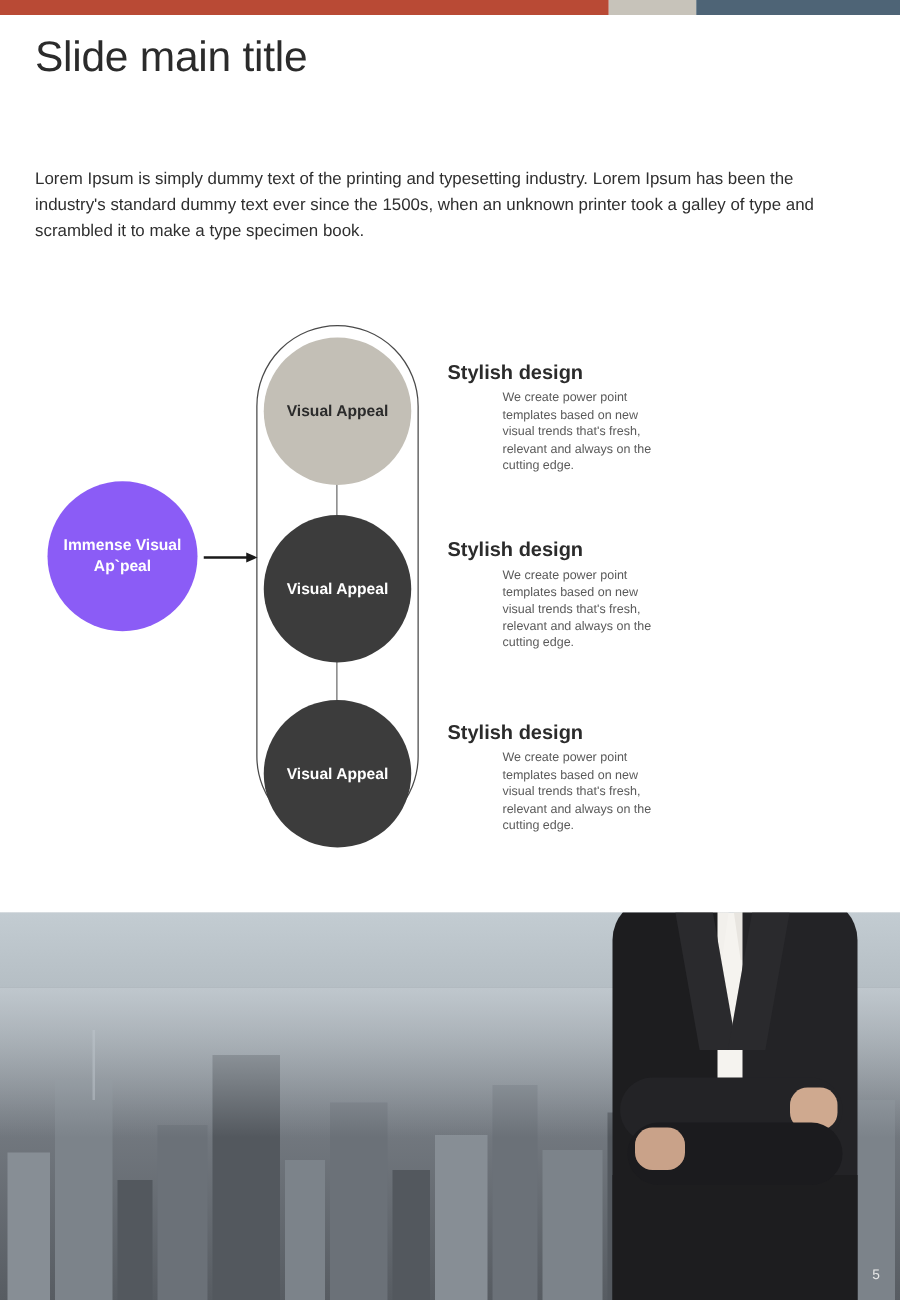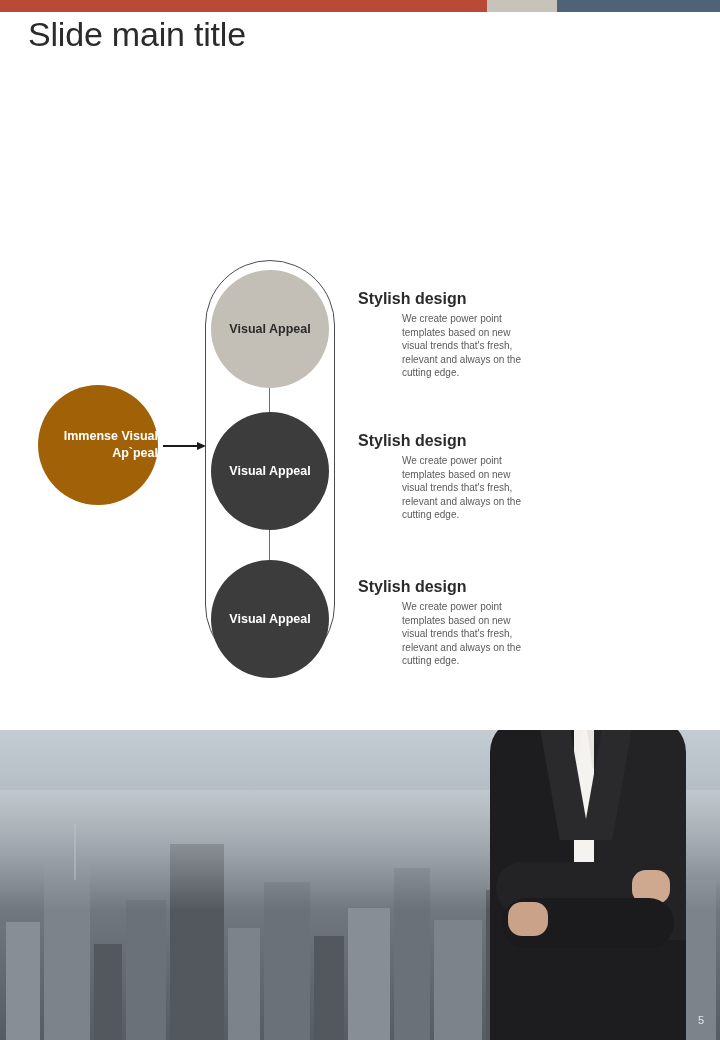--- a/index.html
+++ b/index.html
@@ -15,21 +15,21 @@
     background: #ffffff;
   }
 
   
   .topbar { position: absolute; top: 0; left: 0; width: 720px; height: 12px; display: flex; }
   .topbar .seg-a { width: 487px; height: 12px; background: #b94a35; }
   .topbar .seg-b { width: 70px;  height: 12px; background: #c7c3ba; }
   .topbar .seg-c { flex: 1;      height: 12px; background: #4e6476; }
 
   
-  .heading { position: absolute; left: 28px; top: 12px; width: 660px; }
+  .heading { position: absolute; left: 28px; top: 24px; width: 660px; }
   .title {
     font-size: 34px; font-weight: normal; color: #2b2b2b;
     letter-spacing: -0.2px; line-height: 44px;
   }
   .subtitle {
     margin-top: 6px;
     font-size: 17px; font-weight: normal; color: #3a3a3a;
   }
   .body-copy {
     position: absolute; left: 28px; top: 132px; width: 660px;
@@ -54,22 +54,21 @@
   .node {
     position: absolute;
     border-radius: 50%;
     display: flex; align-items: center; justify-content: center;
     text-align: center;
     color: #ffffff;
     font-size: 12.5px; font-weight: bold; line-height: 17px;
   }
   .node-main {
     left: 38px; top: 135px; width: 120px; height: 120px;
-    background: #a16207;
-    text-align: right;
+    background: #8b5cf6;
   }
   .node-1 { left: 211px; top: 20px;  width: 118px; height: 118px; background: #c3bfb6; color: #2b2b2b; }
   .node-2 { left: 211px; top: 162px; width: 118px; height: 118px; background: #3c3c3c; }
   .node-3 { left: 211px; top: 310px; width: 118px; height: 118px; background: #3c3c3c; }
 
   .arrow {
     position: absolute; left: 163px; top: 192px; width: 44px; height: 8px;
   }
   .arrow .shaft { position: absolute; left: 0; top: 3px; width: 36px; height: 1.5px; background: #1a1a1a; }
   .arrow .head {
@@ -147,20 +146,21 @@
   <div class="topbar">
     <div class="seg-a"></div>
     <div class="seg-b"></div>
     <div class="seg-c"></div>
   </div>
 
   <div class="heading">
     <h1 class="title">Slide main title</h1>
   </div>
 
+  <p class="body-copy">Lorem Ipsum is simply dummy text of the printing and typesetting industry. Lorem Ipsum has been the industry's standard dummy text ever since the 1500s, when an unknown printer took a galley of type and scrambled it to make a type specimen book.</p>
 
   <div class="diagram">
 
     <div class="capsule"></div>
     <div class="spine"></div>
 
     <div class="node node-main">
       <span>Immense Visual Ap`peal</span>
     </div>
 

